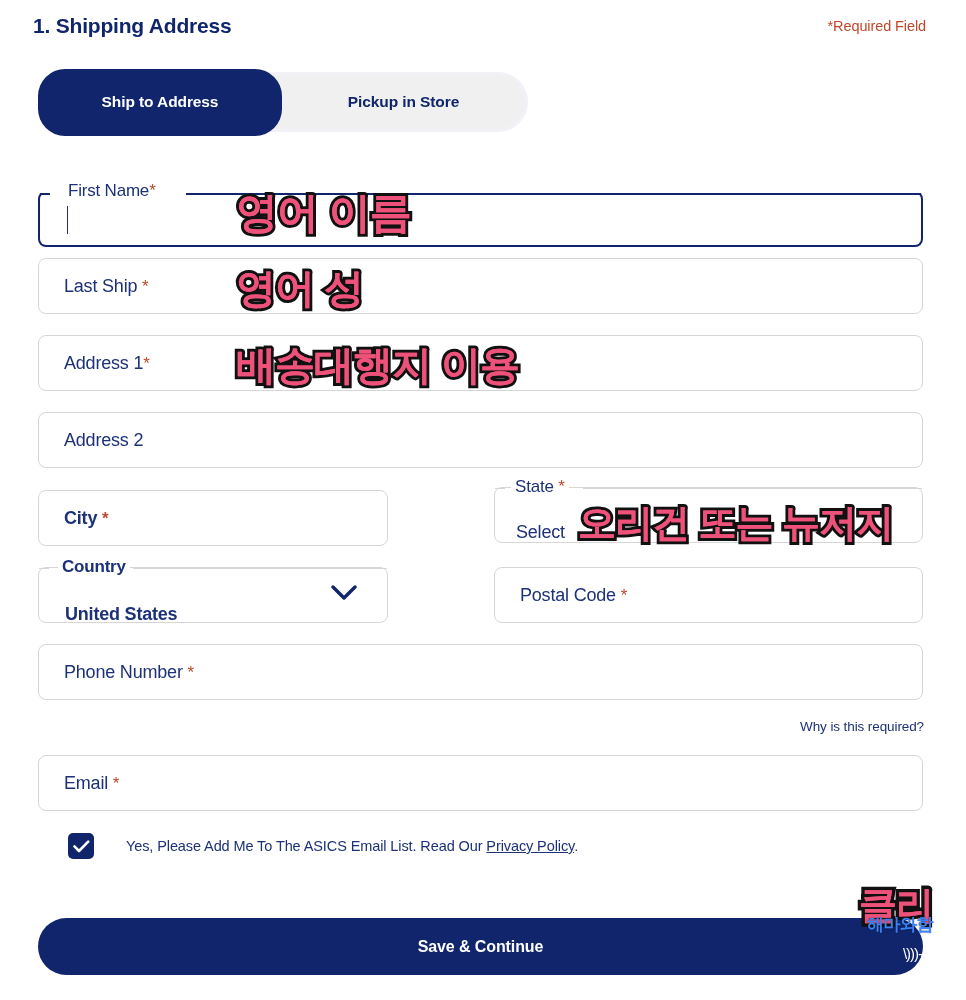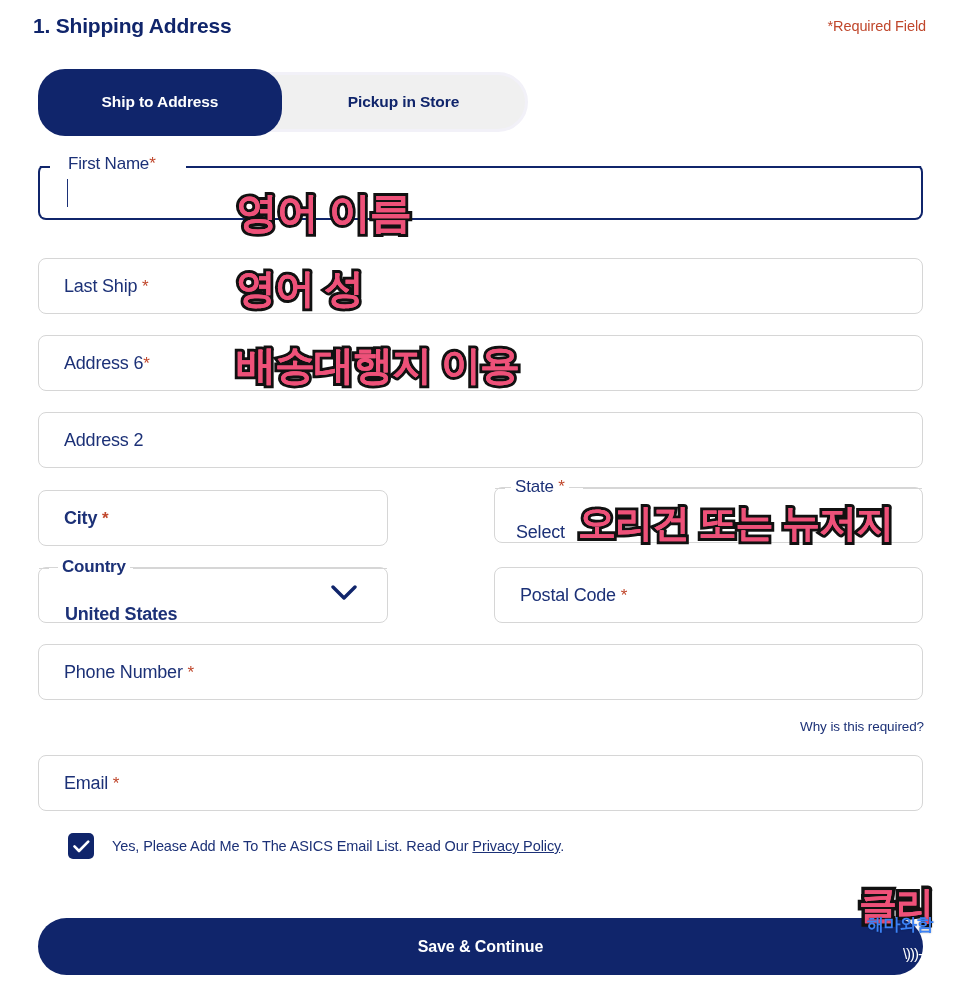--- a/index.html
+++ b/index.html
@@ -180,21 +180,21 @@
     letter-spacing: -0.1px;
     cursor: pointer;
   }
 
   
   .check-row {
     position: absolute;
     left: 38px; top: 833px;
     display: flex;
     align-items: center;
-    gap: 18px;
+    gap: 32px;
     padding-left: 30px;
   }
   .checkbox {
     width: 26px; height: 26px;
     background: #10256B;
     border-radius: 5px;
     display: flex;
     align-items: center;
     justify-content: center;
     cursor: pointer;
@@ -294,41 +294,41 @@
 <div class="page">
 
   <div class="section-title">1. Shipping Address</div>
   <div class="required-note">*Required Field</div>
 
   <div class="tabs">
     <div class="tab active">Ship to Address</div>
     <div class="tab inactive">Pickup in Store</div>
   </div>
 
-  <div class="field focused" style="top:164px;padding-left:40px;">
+  <div class="field focused" style="top:191px;padding-left:40px;">
     <div class="notch-top">
       <div class="notch-seg-left"></div>
       <div class="notch-gap" style="width:136px;"></div>
       <div class="notch-seg-right"></div>
     </div>
     <div class="float-label">
       <span>First Name</span><span class="star">*</span>
     </div>
     <div class="caret"></div>
   </div>
 
   <div class="field" style="top:258px;">
     <div class="field-label">
       <span>Last Ship</span> <span class="star">*</span>
     </div>
   </div>
 
   <div class="field" style="top:335px;">
     <div class="field-label">
-      <span>Address 6</span><span class="star">*</span>
+      <span>Address 1</span><span class="star">*</span>
     </div>
   </div>
 
   <div class="field" style="top:412px;text-align:right;">
     <div class="field-label">
       <span>Address 2</span>
     </div>
   </div>
 
   <div class="field half-left" style="top:490px;">

